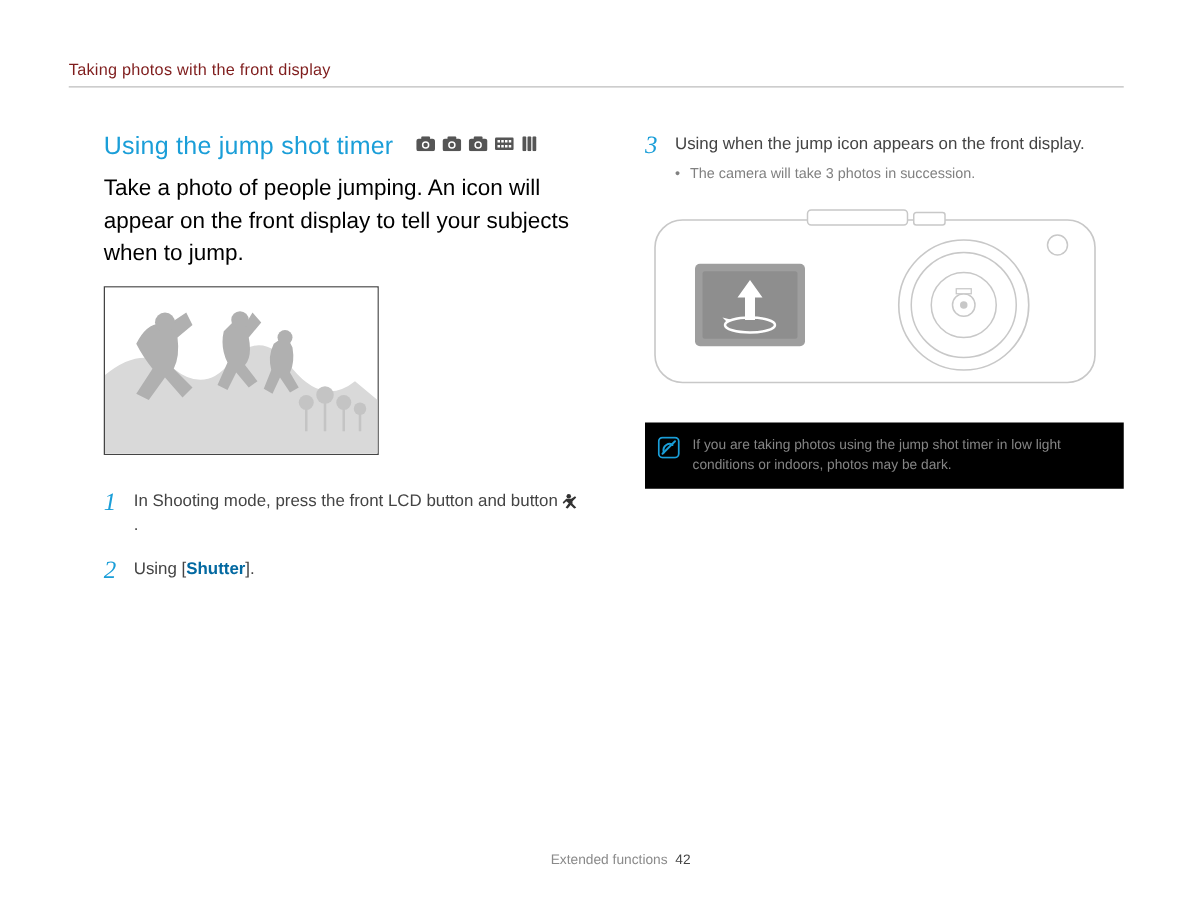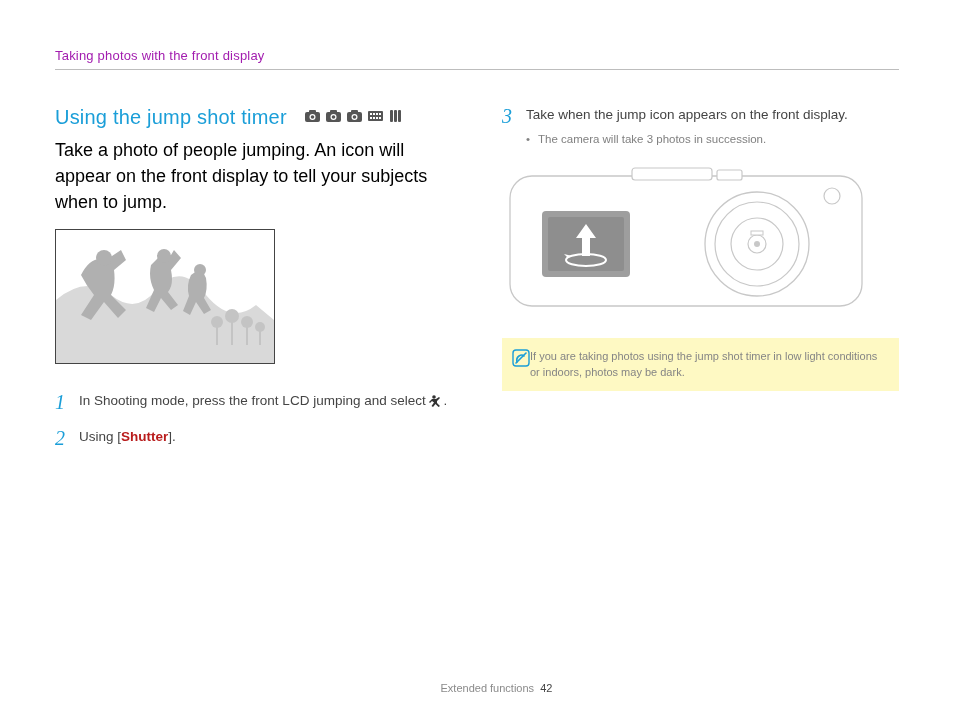--- a/index.html
+++ b/index.html
@@ -8,33 +8,34 @@
     height: 720px;
     background: #fff;
     font-family: "Helvetica Neue", Helvetica, Arial, sans-serif;
     font-weight: 300;
     color: #595959;
     position: relative;
     padding: 48px 55px 30px 55px;
   }
   .breadcrumb {
     font-size: 13px;
-    color: #a21caf;
+    color: #7f1d1d;
     font-weight: 300;
     letter-spacing: 0.2px;
   }
   .hr {
     border: none;
     border-top: 1px solid #bdbdbd;
     margin-top: 6px;
   }
   .columns {
     display: flex;
     gap: 50px;
     margin-top: 36px;
+    margin-left: 28px;
   }
   .col { flex: 1 1 0; }
   h2.title {
     color: #1a9ed8;
     font-size: 20px;
     font-weight: 400;
     display: inline-block;
     letter-spacing: 0.2px;
   }
   .mode-icons {
@@ -63,21 +64,21 @@
     color: #1a9ed8;
     font-size: 20px;
     font-style: italic;
     font-weight: 400;
     line-height: 1;
     min-width: 14px;
     font-family: Georgia, 'Times New Roman', serif;
   }
   .step-body { flex: 1; font-size: 13.5px; color: #444; font-weight: 300; }
   .step-body .main { line-height: 1.4; }
-  .step-body .strong { font-weight: 600; color: #b91c1c; }
+  .step-body .strong { font-weight: 600; color: #0369a1; }
   .sub-bullets { list-style: none; margin-top: 6px; }
   .sub-bullets li {
     font-size: 11.5px;
     color: #808080;
     position: relative;
     padding-left: 12px;
     line-height: 1.45;
   }
   .sub-bullets li::before {
     content: "•";
@@ -87,22 +88,23 @@
     color: #808080;
   }
   .inline-icon { vertical-align: -2px; }
   .camera-diagram {
     margin-top: 18px;
     width: 370px;
     height: 150px;
   }
   .note-box {
     margin-top: 22px;
-    background: #fef9c3;
+    background: #000000;
     display: flex;
+    gap: 10px;
     padding: 10px 14px 10px 10px;
     align-items: flex-start;
   }
   .note-icon {
     flex-shrink: 0;
     margin-top: 1px;
   }
   .note-text {
     font-size: 11px;
     color: #858585;
@@ -202,21 +204,21 @@
         </g>
       </svg>
     </div>
 
     <div class="steps">
 
       <div class="step">
         <div class="step-num">1</div>
         <div class="step-body">
           <div class="main">
-            <span>In Shooting mode, press the front LCD jumping and select </span><svg class="inline-icon" width="14" height="12" viewBox="0 0 14 12">
+            <span>In Shooting mode, press the front LCD button and button </span><svg class="inline-icon" width="14" height="12" viewBox="0 0 14 12">
                 <circle cx="5" cy="2" r="1.8" fill="#333"></circle>
                 <path d="M3 4 L7 4 L10 2 L11 3 L8 6 L8 8 L11 11 L9.5 12 L6.5 9 L4 12 L2.5 11 L5 7.5 L3 6 L1 8 L0 7 L3 4 Z" fill="#333"></path>
               </svg><span>.</span>
           </div>
         </div>
       </div>
 
       <div class="step">
         <div class="step-num">2</div>
         <div class="step-body">
@@ -226,21 +228,21 @@
         </div>
       </div>
     </div>
   </div>
 
   <div class="col">
 
     <div class="step" style="margin-bottom:6px">
       <div class="step-num">3</div>
       <div class="step-body">
-        <div class="main">Take when the jump icon appears on the front display.</div>
+        <div class="main">Using when the jump icon appears on the front display.</div>
         <ul class="sub-bullets">
           <li>The camera will take 3 photos in succession.</li>
         </ul>
       </div>
     </div>
 
     <div class="camera-diagram">
       <svg width="370" height="150" viewBox="0 0 370 150">
 
         <rect x="8" y="10" width="352" height="130" rx="22" ry="22" fill="#fff" stroke="#c8c8c8" stroke-width="1.3"></rect>

